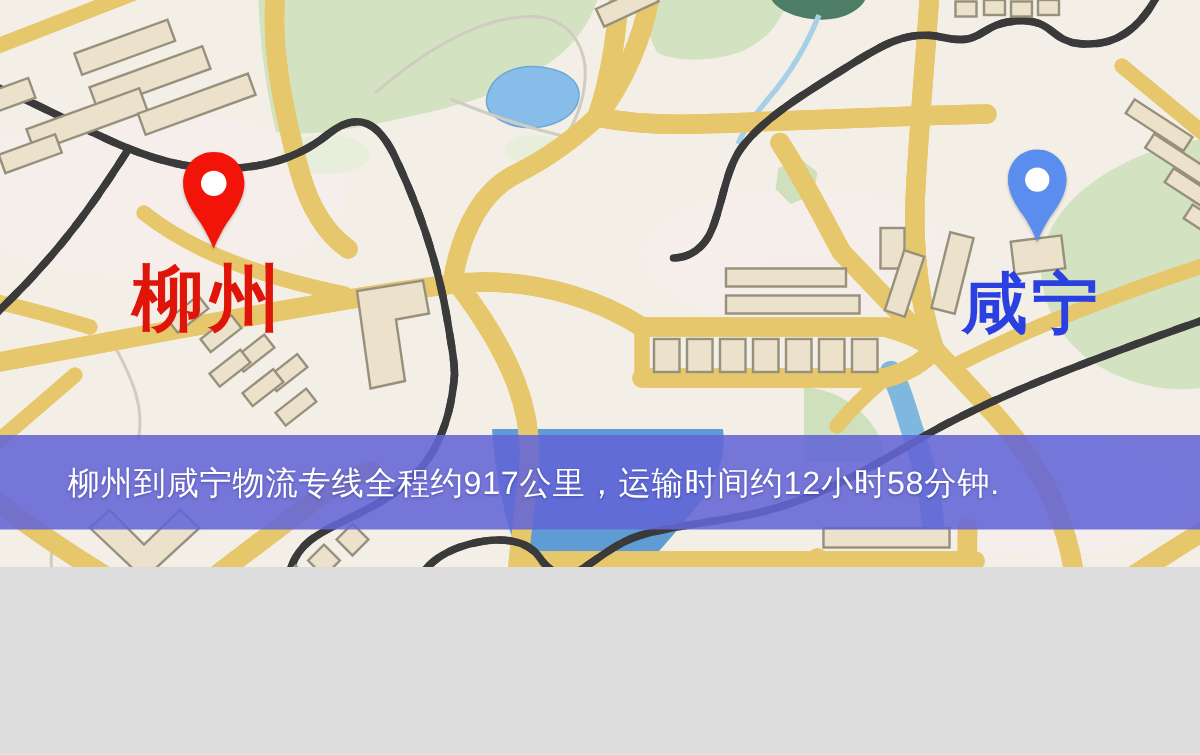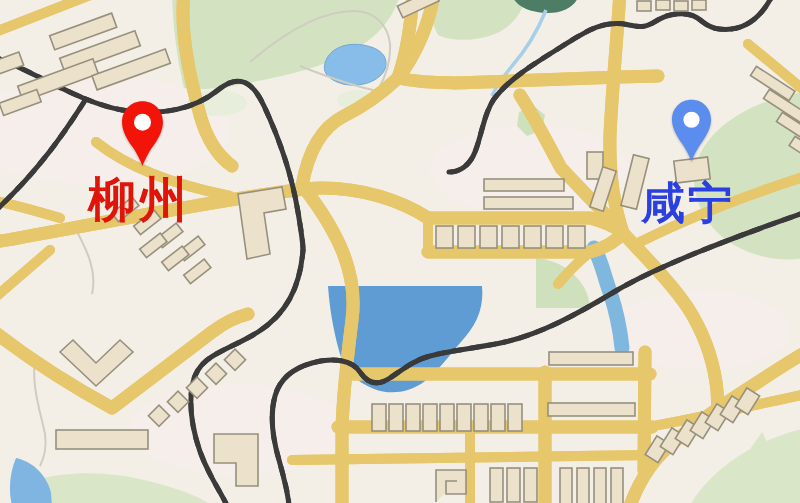--- a/index.html
+++ b/index.html
@@ -1,17 +1,17 @@
 <!DOCTYPE html>
 <html><head>
 <meta charset="utf-8">
 <style>
   html,body{margin:0;padding:0;background:#ddd;}
   .stage{
-    position:relative;width:800px;height:503px;overflow:hidden;
+    position:relative;width:800px;height:378px;overflow:hidden;
     background:#f3efe7;
     font-family:"Liberation Sans", sans-serif;
   }
   .stage svg.map{position:absolute;left:0;top:0;}
   
   .rc path, path.rc{fill:none;stroke:#e7c76b;stroke-width:13;stroke-linecap:round;stroke-linejoin:round;}
   .rf use{fill:none;stroke:#f7da82;stroke-width:9.5;stroke-linecap:round;stroke-linejoin:round;}
   .rc .minor{stroke-width:10;}
   .rf .minor-f{stroke-width:7;}
   
@@ -245,14 +245,17 @@
     <circle cx="22" cy="21.5" r="8.3" fill="#ffffff"></circle>
   </svg>
   <div class="city-label origin">柳州</div>
 
   <svg class="pin pin-destination" viewBox="0 0 44 66">
     <path d="M22,1 C10.5,1 2,9.8 2,21.5 C2,30 7,38.5 12.5,46 C17.5,53 22,64 22,64 C22,64 26.5,53 31.5,46 C37,38.5 42,30 42,21.5 C42,9.8 33.5,1 22,1 Z" fill="#5a8ded"></path>
     <circle cx="22" cy="21.5" r="8.3" fill="#ffffff"></circle>
   </svg>
   <div class="city-label destination">咸宁</div>
 
+  <div class="banner">
+    <span class="banner-text">柳州到咸宁物流专线全程约917公里，运输时间约12小时58分钟.</span>
+  </div>
 
 </div>
 
 </body></html>

